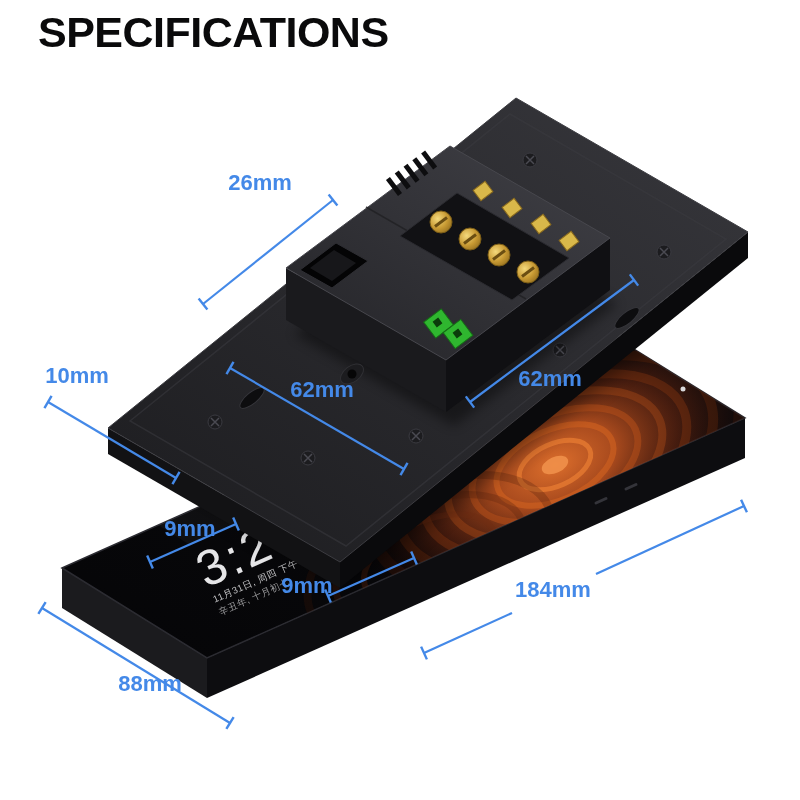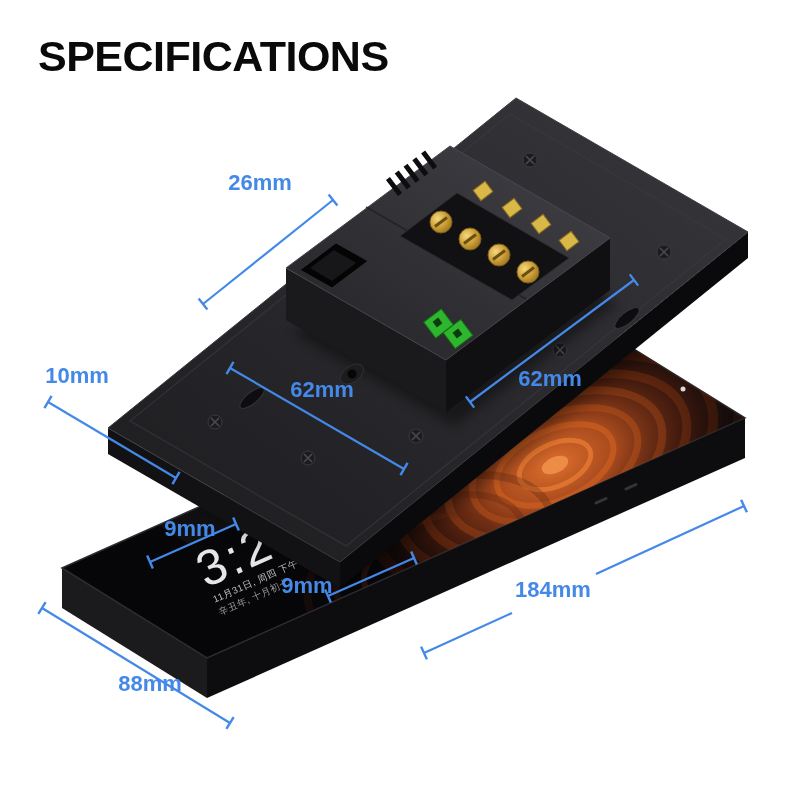--- a/index.html
+++ b/index.html
@@ -1,19 +1,19 @@
 <!DOCTYPE html>
 <html><head>
 <meta charset="utf-8">
 <style>
   html,body { margin:0; padding:0; background:#ffffff; }
   body { width:800px; height:800px; font-family:"Liberation Sans", sans-serif; }
   .stage { position:relative; width:800px; height:800px; overflow:hidden; background:#ffffff; }
   h1.page-title {
-    position:absolute; top:32px; left:38px; margin:0; z-index:2;
+    position:absolute; top:8px; left:38px; margin:0; z-index:2;
     font-family:"Liberation Sans", sans-serif;
     font-size:43px; font-weight:800; letter-spacing:-0.5px; color:#0a0a0b;
   }
   svg.render { position:absolute; left:0; top:0; }
   .dim-label { font-family:"Liberation Sans", sans-serif; font-size:22px; font-weight:700; }
   .clock-text { font-family:"Liberation Sans", sans-serif; font-size:50px; font-weight:400; letter-spacing:3px; }
   .date-text  { font-family:"Liberation Sans", sans-serif; font-size:9.5px; letter-spacing:0.5px; }
 </style>
 </head>
 <body>

